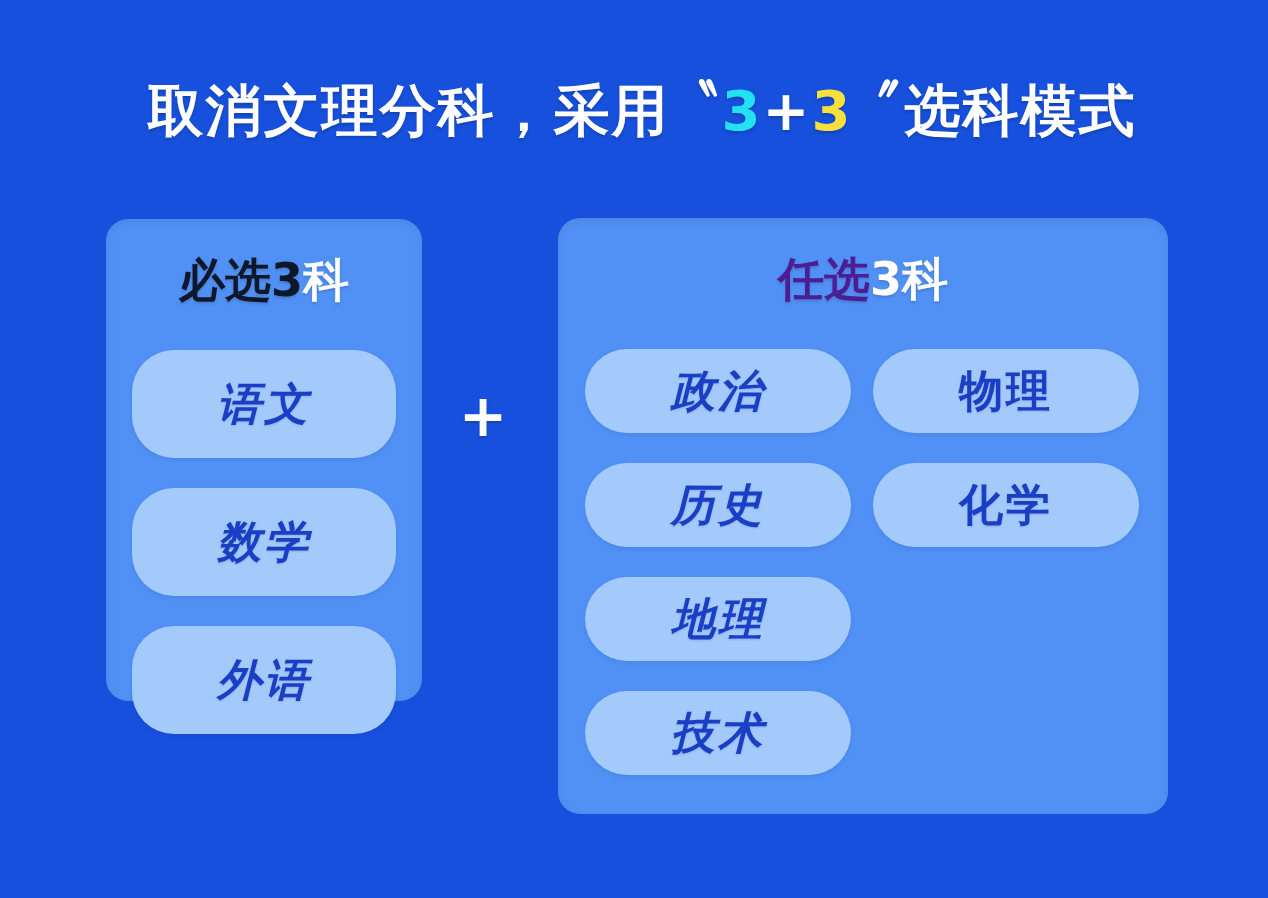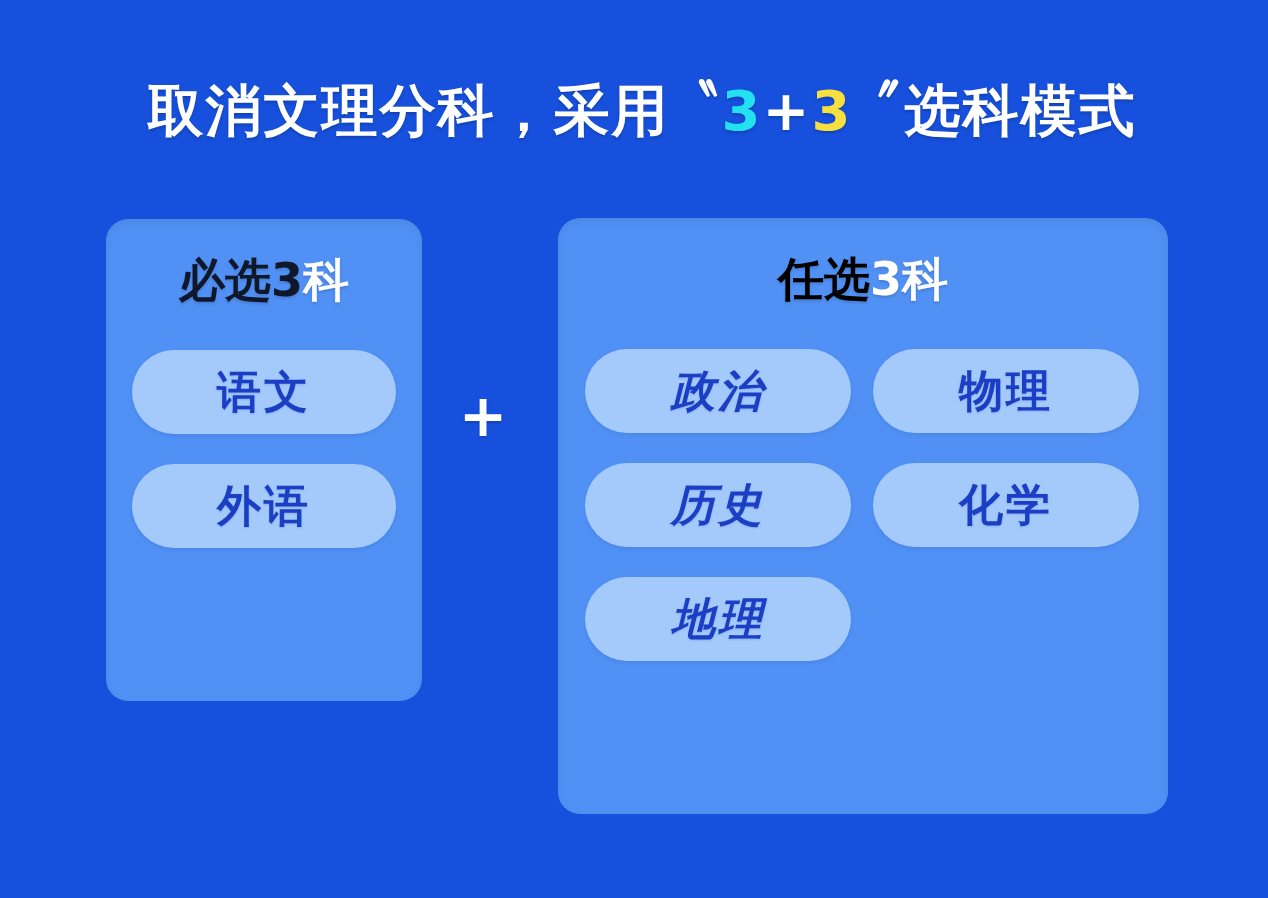--- a/index.html
+++ b/index.html
@@ -67,21 +67,21 @@
     text-align: center;
     font-size: 46px;
     font-weight: 700;
     white-space: nowrap;
     text-shadow: 0 2px 3px rgba(0,0,0,0.15);
     line-height: 1;
   }
   #panel-required .panel-header { top: 255px - 219px; top: 38px; }
   #panel-elective .panel-header { top: 38px; }
   .hdr-cyan   { color: #0f172a; }
-  .hdr-yellow { color: #000000; }
+  .hdr-yellow { color: #4c1d95; }
   .hdr-white  { color: #FFFFFF; }
 
   
   .pill-col {
     position: absolute;
     display: flex;
     flex-direction: column;
   }
   .pill {
     background: #A4C9FB;
@@ -98,22 +98,23 @@
   }
 
   
   #required-col {
     left: 26px;
     top: 131px;
     width: 264px;
   }
   #required-col .pill {
     width: 264px;
-    height: 84px;
+    height: 108px;
     margin-bottom: 30px;
+    font-style: italic;
   }
   #required-col .pill:last-child { margin-bottom: 0; }
 
   
   #elective-col-a {
     left: 27px;
     top: 131px;
     width: 266px;
     font-style: italic;
   }
@@ -153,34 +154,36 @@
   <span>取消文理分科，采用</span><span class="quote">〝</span><span class="cyan">3</span><span class="plus">+</span><span class="yellow">3</span><span class="quote">〞</span><span>选科模式</span>
 </div>
 
 <div class="panel" id="panel-required">
   <div class="panel-header">
     <span class="hdr-cyan">必选3</span><span class="hdr-white">科</span>
   </div>
 
   <div class="pill-col" id="required-col">
     <div class="pill">语文</div>
+    <div class="pill">数学</div>
     <div class="pill">外语</div>
   </div>
 </div>
 
 <div id="plus-operator">+</div>
 
 <div class="panel" id="panel-elective">
   <div class="panel-header">
     <span class="hdr-yellow">任选</span><span class="hdr-white">3科</span>
   </div>
 
   <div class="pill-col" id="elective-col-a">
     <div class="pill">政治</div>
     <div class="pill">历史</div>
     <div class="pill">地理</div>
+    <div class="pill">技术</div>
   </div>
 
   <div class="pill-col" id="elective-col-b">
     <div class="pill">物理</div>
     <div class="pill">化学</div>
   </div>
 </div>
 
 </body></html>

